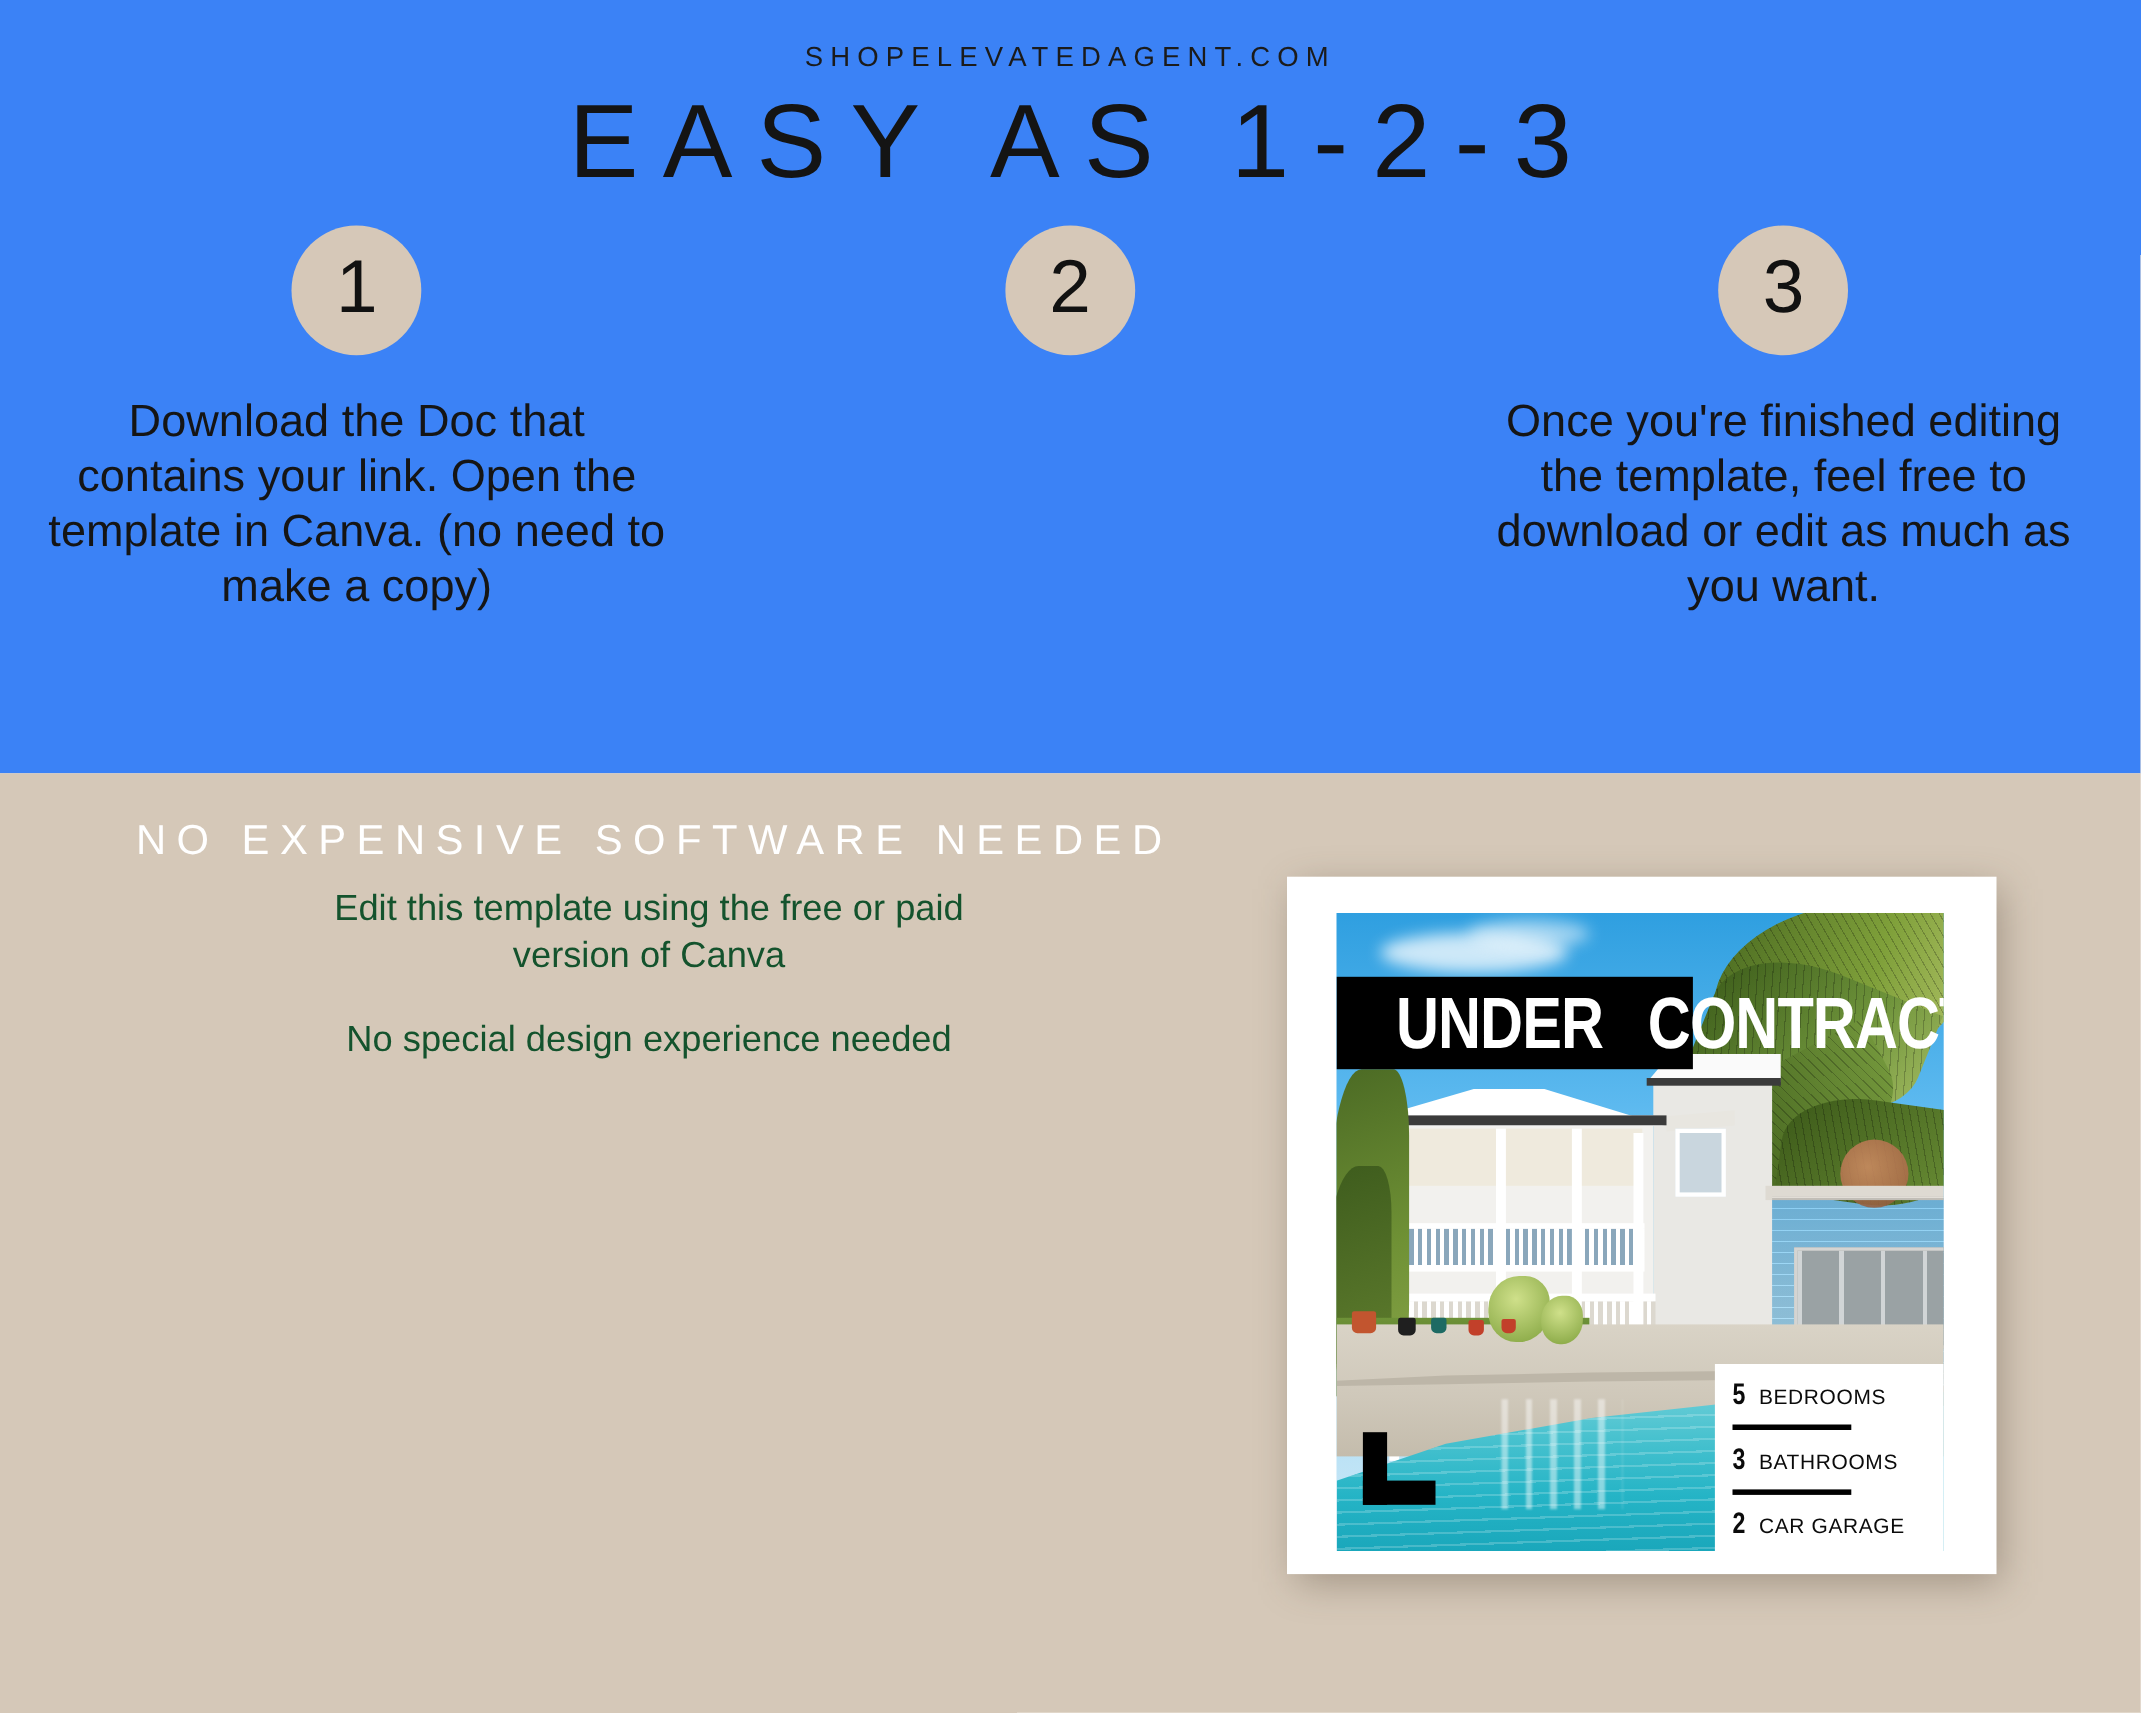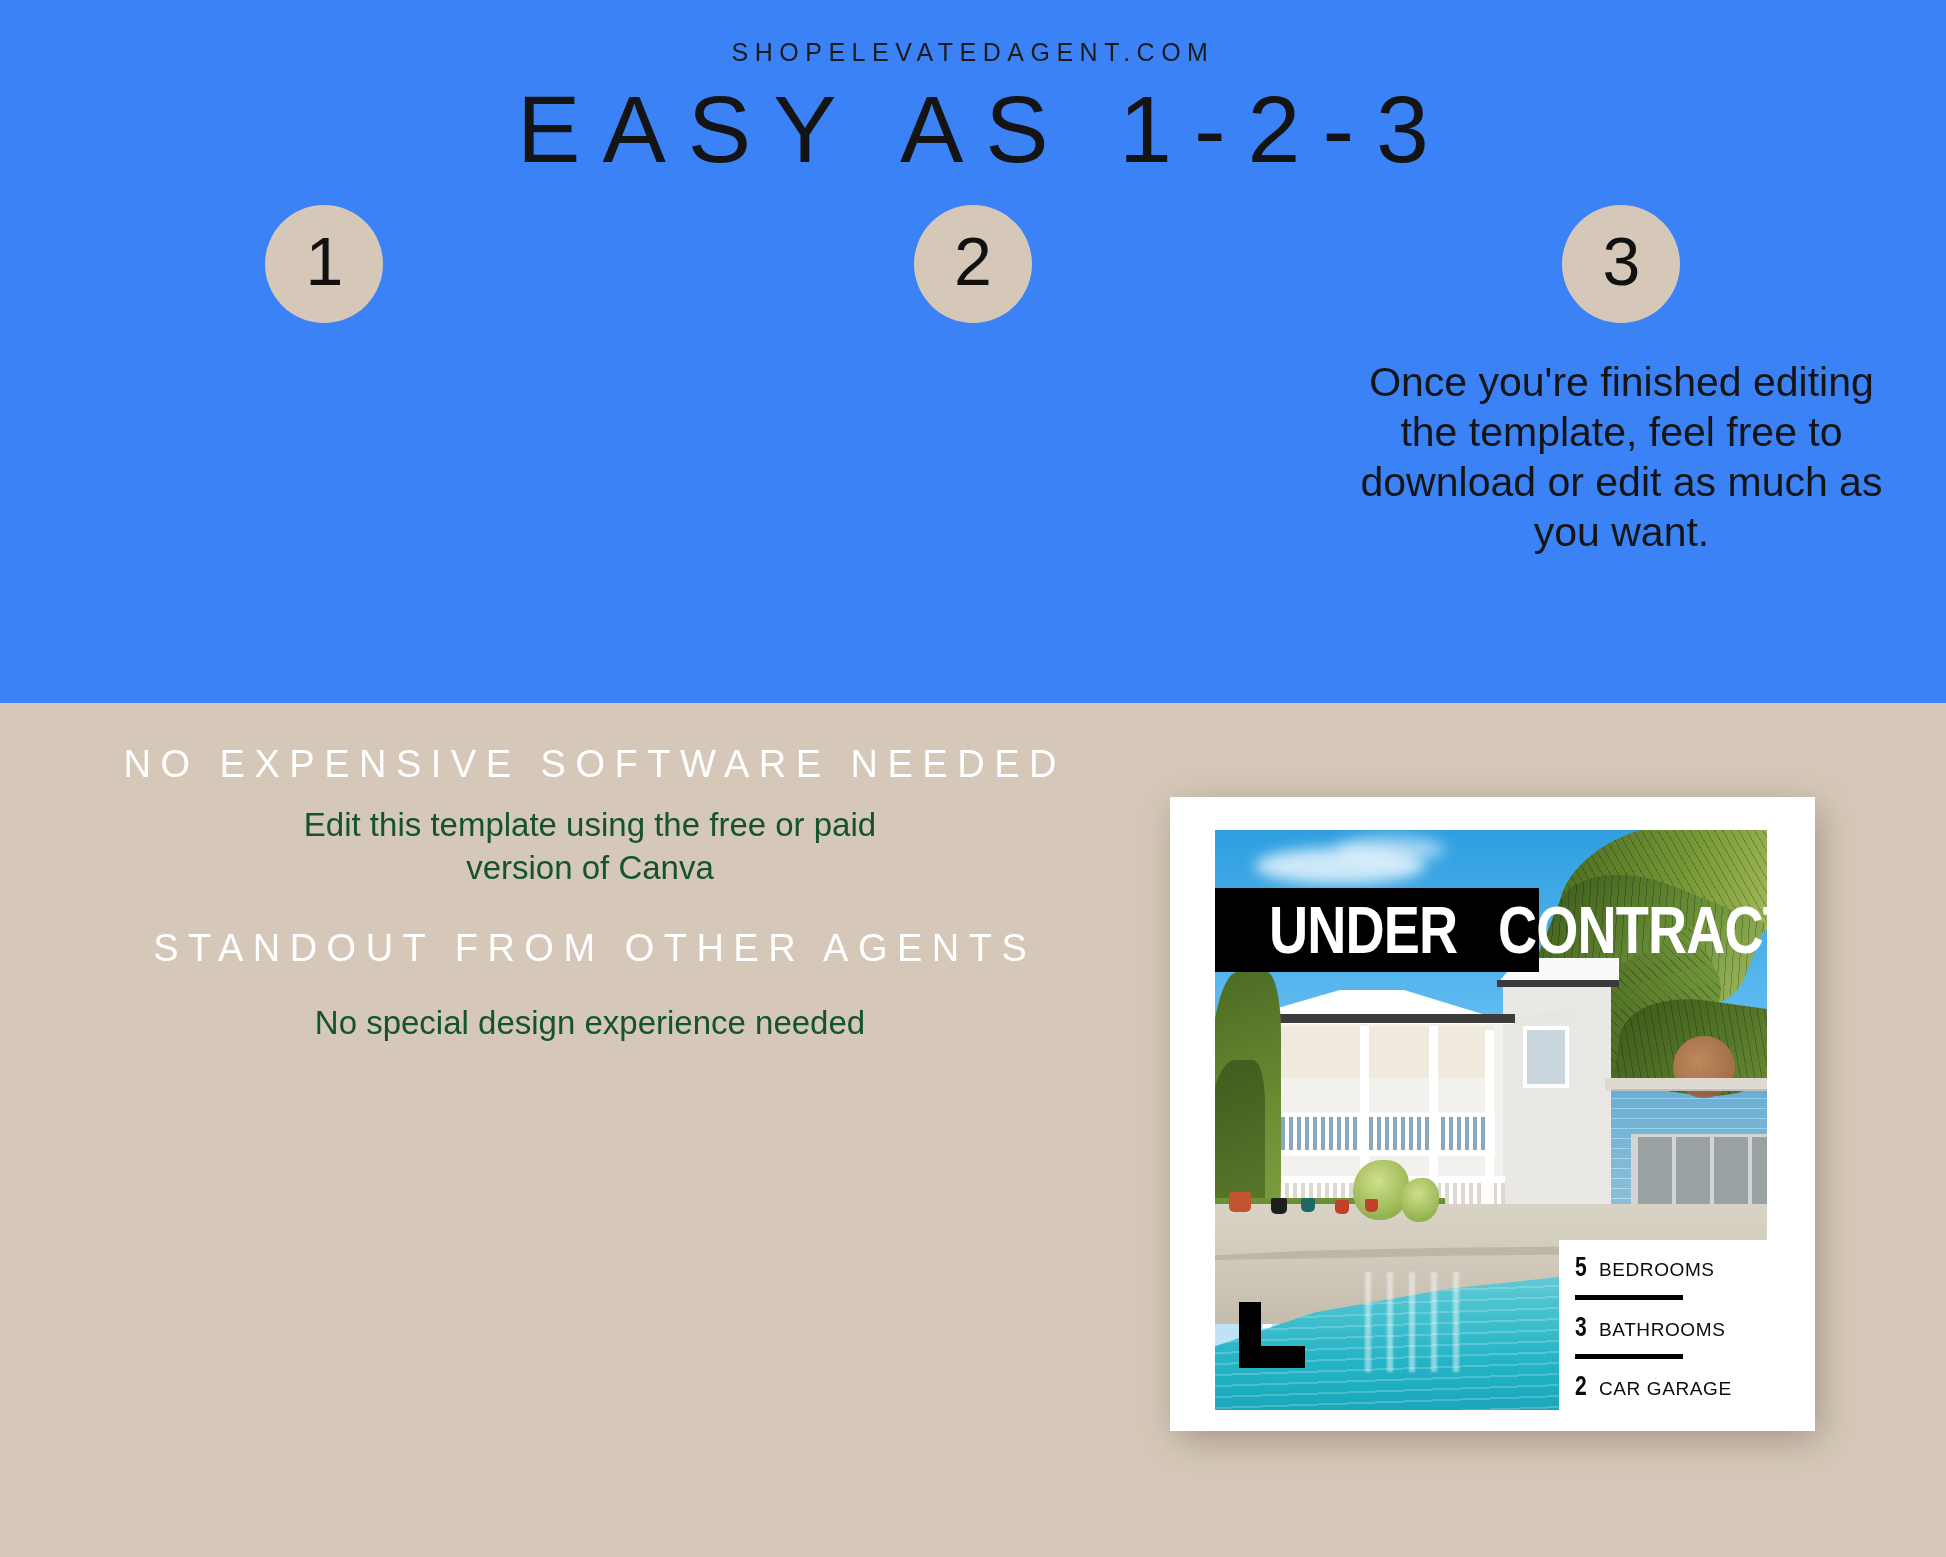--- a/index.html
+++ b/index.html
@@ -458,20 +458,21 @@
 
   <div class="site-url">SHOPELEVATEDAGENT.COM</div>
   <div class="main-title">EASY AS 1-2-3</div>
 
   <div class="steps-row">
 
     <div class="step-col s1">
       <div class="step-badge">
         <span>1</span>
       </div>
+      <div class="step-text">Download the Doc that contains your link. Open the template in Canva. (no need to make a copy)</div>
     </div>
 
     <div class="step-col s2">
       <div class="step-badge">
         <span>2</span>
       </div>
     </div>
 
     <div class="step-col s3">
       <div class="step-badge">
@@ -487,21 +488,20 @@
 
   <div class="features">
 
     <div class="feature f1">
       <div class="feature-title">NO EXPENSIVE SOFTWARE NEEDED</div>
       <div class="feature-body">Edit this template using the free or paid
 version of Canva</div>
     </div>
 
     <div class="feature f2">
-      <div class="feature-title">STANDOUT FROM OTHER AGENTS</div>
     </div>
 
 
     <div class="feature f4">
       <div class="feature-body">No special design experience needed</div>
     </div>
 
   </div>
 </div>
 

